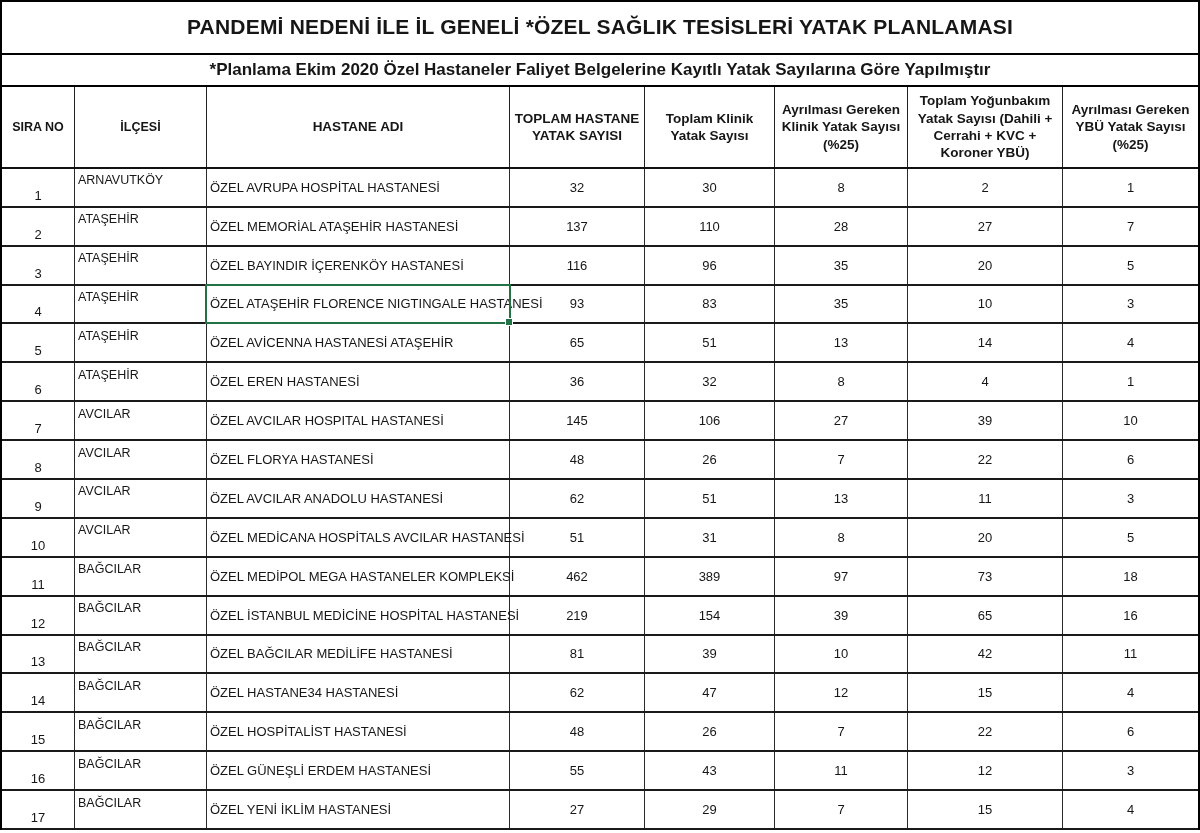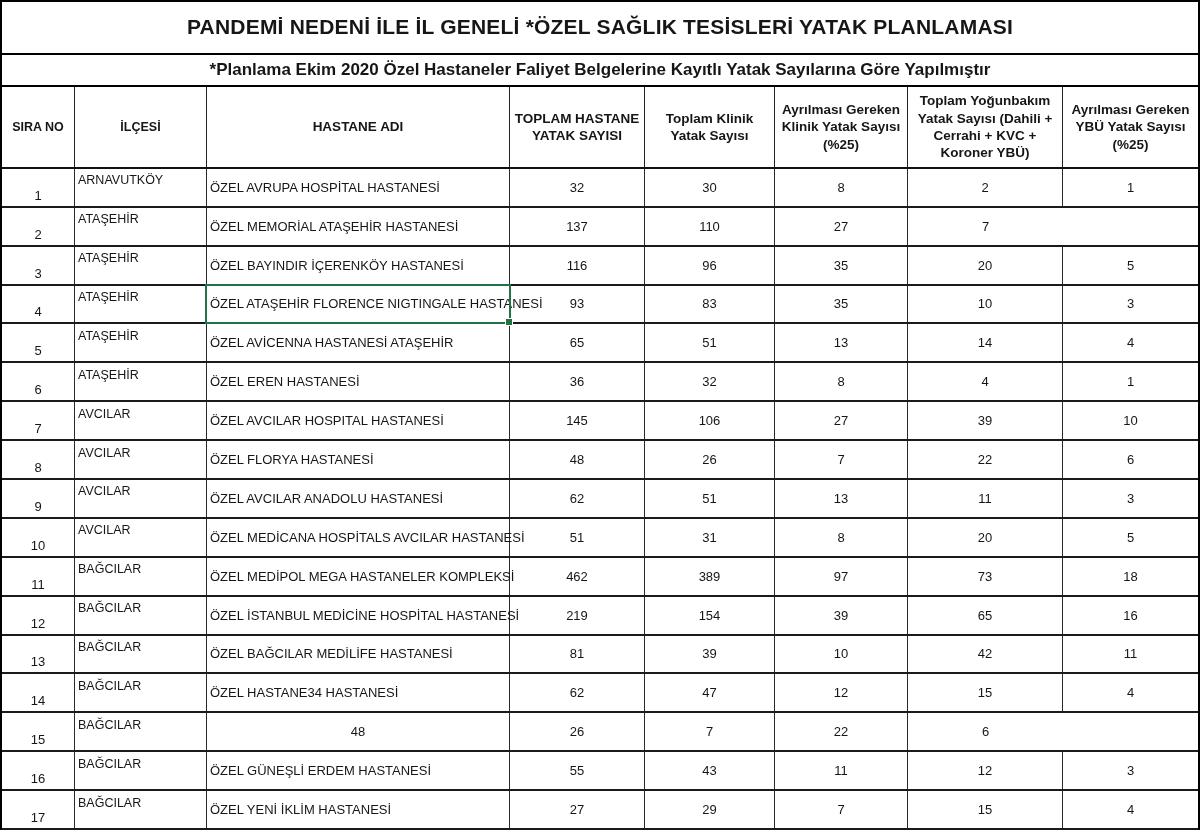--- a/index.html
+++ b/index.html
@@ -108,20 +108,21 @@
     <div class="cell">8</div>
     <div class="cell">2</div>
     <div class="cell">1</div>
   </div>
       <div class="trow">
     <div class="cell cell-sira">2</div>
     <div class="cell cell-left cell-ilcesi">ATAŞEHİR</div>
     <div class="cell cell-left">ÖZEL MEMORİAL ATAŞEHİR HASTANESİ</div>
     <div class="cell">137</div>
     <div class="cell">110</div>
+    <div class="cell">28</div>
     <div class="cell">27</div>
     <div class="cell">7</div>
   </div>
       <div class="trow">
     <div class="cell cell-sira">3</div>
     <div class="cell cell-left cell-ilcesi">ATAŞEHİR</div>
     <div class="cell cell-left">ÖZEL BAYINDIR İÇERENKÖY HASTANESİ</div>
     <div class="cell">116</div>
     <div class="cell">96</div>
     <div class="cell">35</div>
@@ -234,20 +235,21 @@
     <div class="cell cell-left">ÖZEL HASTANE34 HASTANESİ</div>
     <div class="cell">62</div>
     <div class="cell">47</div>
     <div class="cell">12</div>
     <div class="cell">15</div>
     <div class="cell">4</div>
   </div>
       <div class="trow">
     <div class="cell cell-sira">15</div>
     <div class="cell cell-left cell-ilcesi">BAĞCILAR</div>
+    <div class="cell cell-left">ÖZEL HOSPİTALİST HASTANESİ</div>
     <div class="cell">48</div>
     <div class="cell">26</div>
     <div class="cell">7</div>
     <div class="cell">22</div>
     <div class="cell">6</div>
   </div>
       <div class="trow">
     <div class="cell cell-sira">16</div>
     <div class="cell cell-left cell-ilcesi">BAĞCILAR</div>
     <div class="cell cell-left">ÖZEL GÜNEŞLİ ERDEM HASTANESİ</div>

